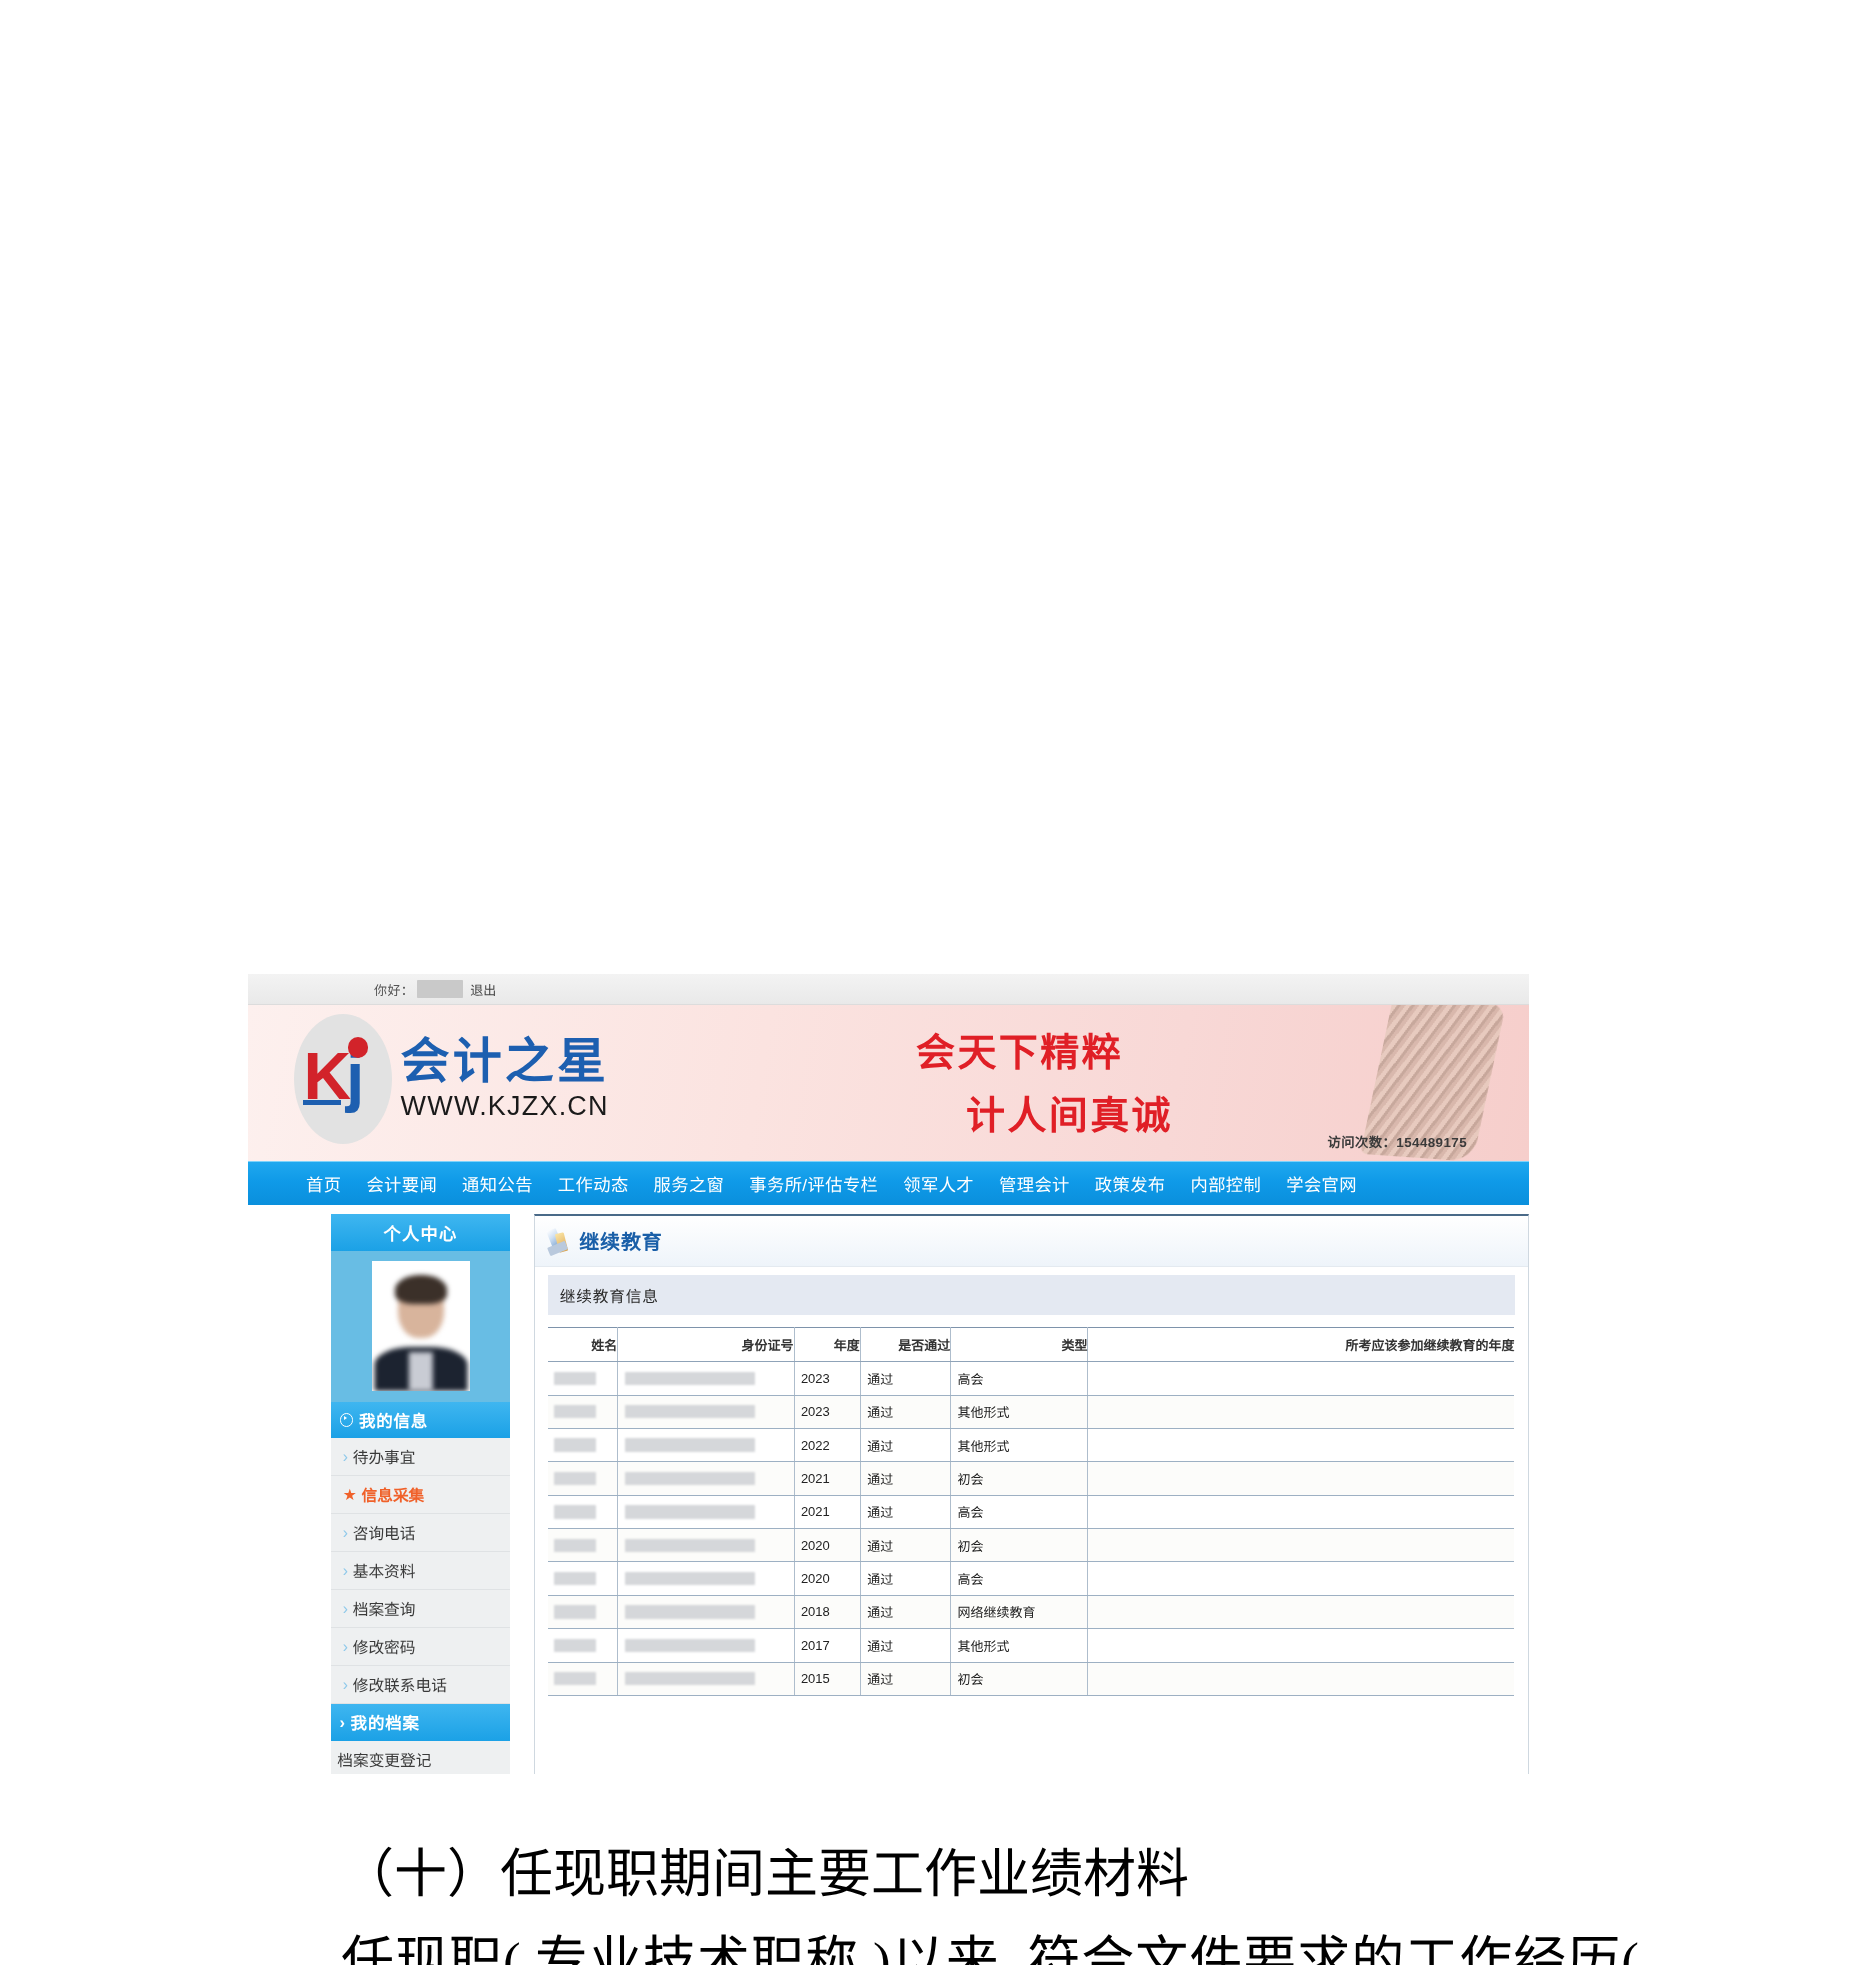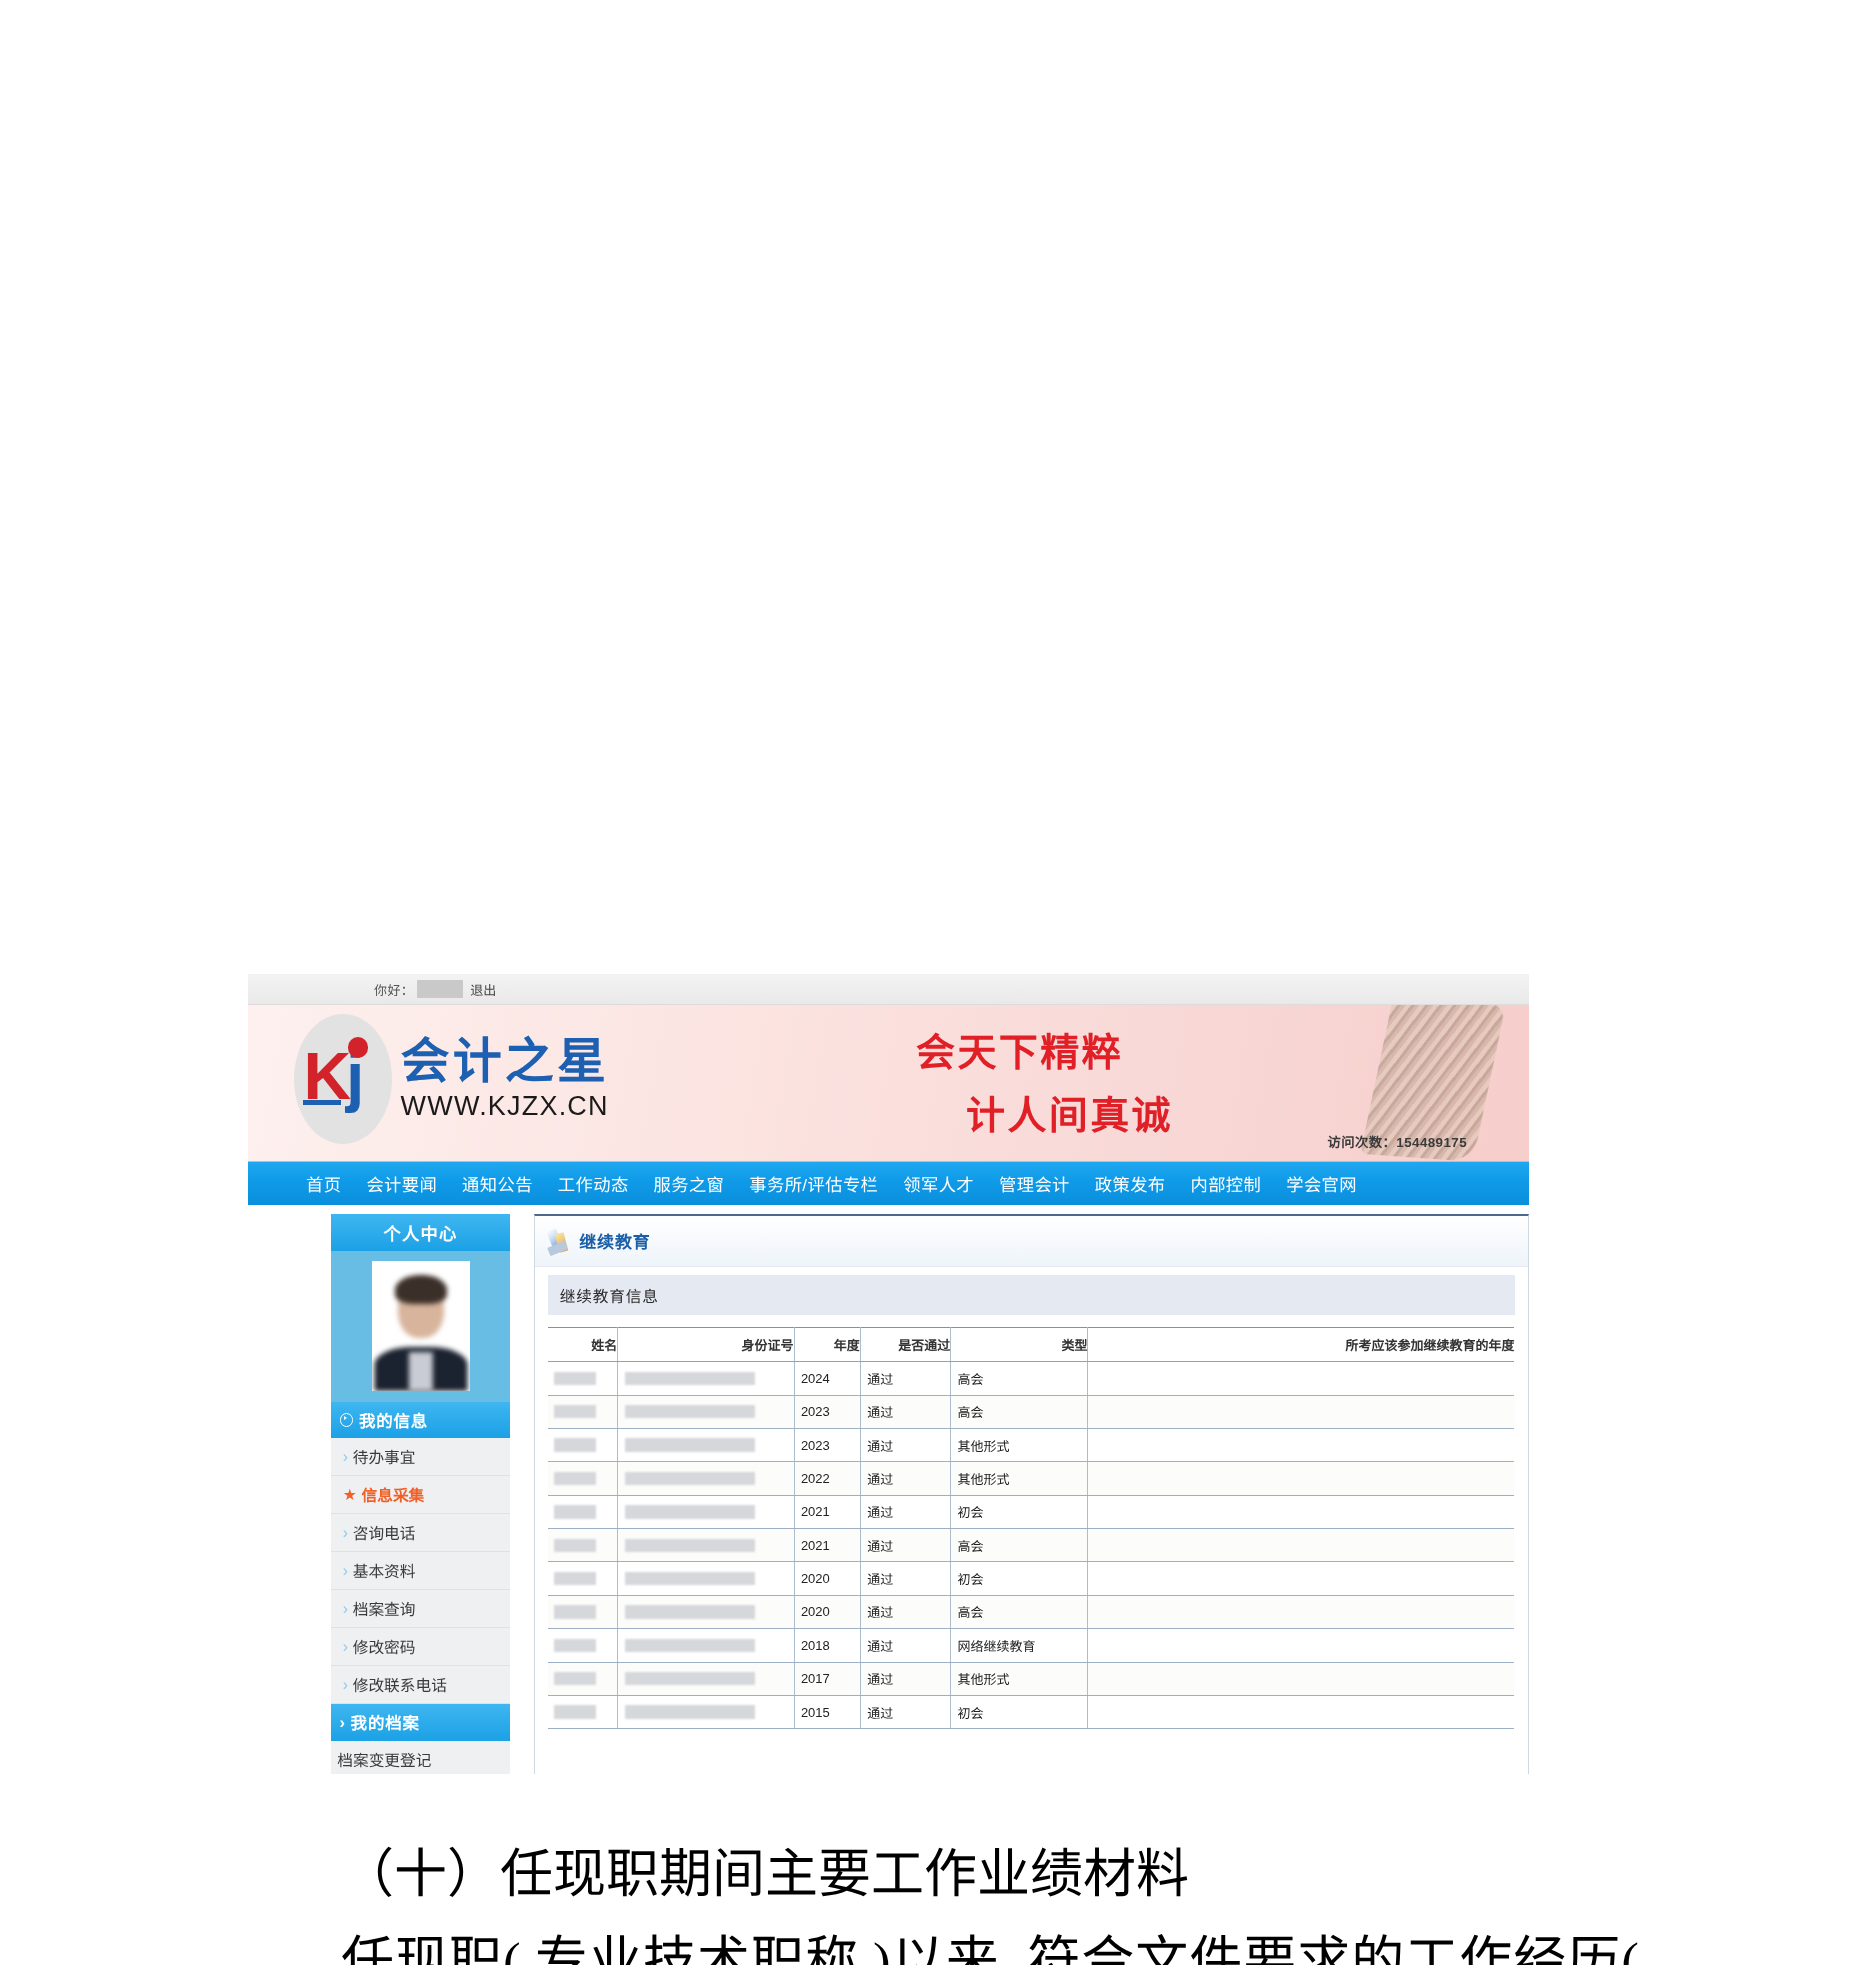--- a/index.html
+++ b/index.html
@@ -265,21 +265,21 @@
   .pencil-icon{
     width:27.5px;height:27.5px;margin-right:7px;flex:none;position:relative;
   }
   .pencil-icon .p1{position:absolute;left:5.5px;top:2.4px;width:10.2px;height:22px;
     background:linear-gradient(160deg,#fff 0%,#cfe0f4 35%,#8fb2d8 70%,#e7c9dd 100%);
     transform:rotate(-22deg);border-radius:1.2px;}
   .pencil-icon .p2{position:absolute;left:11.8px;top:6.3px;width:8.6px;height:19px;
     background:linear-gradient(160deg,#fbe6a8,#d9a14c);transform:rotate(-14deg);border-radius:1.2px;}
   .pencil-icon .p3{position:absolute;left:3.1px;top:17.3px;width:19px;height:8.6px;
     background:#b9c9dd;transform:rotate(-22deg);border-radius:1.2px;}
-  .panel-title{font-size:17px;color:#1a5fa8;font-weight:bold;letter-spacing:0.8px;}
+  .panel-title{font-size:20px;color:#1a5fa8;font-weight:bold;letter-spacing:0.8px;}
   .section-bar{
     margin:8.6px 13.4px 0 13.4px;
     background:#e4e9f2;
     padding:8.6px 0 8.6px 11.8px;
     font-size:15.7px;color:#2b2b2b;letter-spacing:0.8px;
   }
   table.edu{
     margin:11.8px 13.4px 0 13.4px;
     width:calc(100% - 27px);
     border-collapse:collapse;
@@ -452,32 +452,20 @@
             </tr>
           </thead>
           <tbody>
               <tr>
                 <td class="col-name">
                   <span class="redact-cell w1"></span>
                 </td>
                 <td class="col-id">
                   <span class="redact-cell w2"></span>
                 </td>
-                <td class="col-year">2024</td>
-                <td class="col-pass">通过</td>
-                <td class="col-type">高会</td>
-                <td></td>
-              </tr>
-              <tr>
-                <td class="col-name">
-                  <span class="redact-cell w1"></span>
-                </td>
-                <td class="col-id">
-                  <span class="redact-cell w2"></span>
-                </td>
                 <td class="col-year">2023</td>
                 <td class="col-pass">通过</td>
                 <td class="col-type">高会</td>
                 <td></td>
               </tr>
               <tr>
                 <td class="col-name">
                   <span class="redact-cell w1"></span>
                 </td>
                 <td class="col-id">

